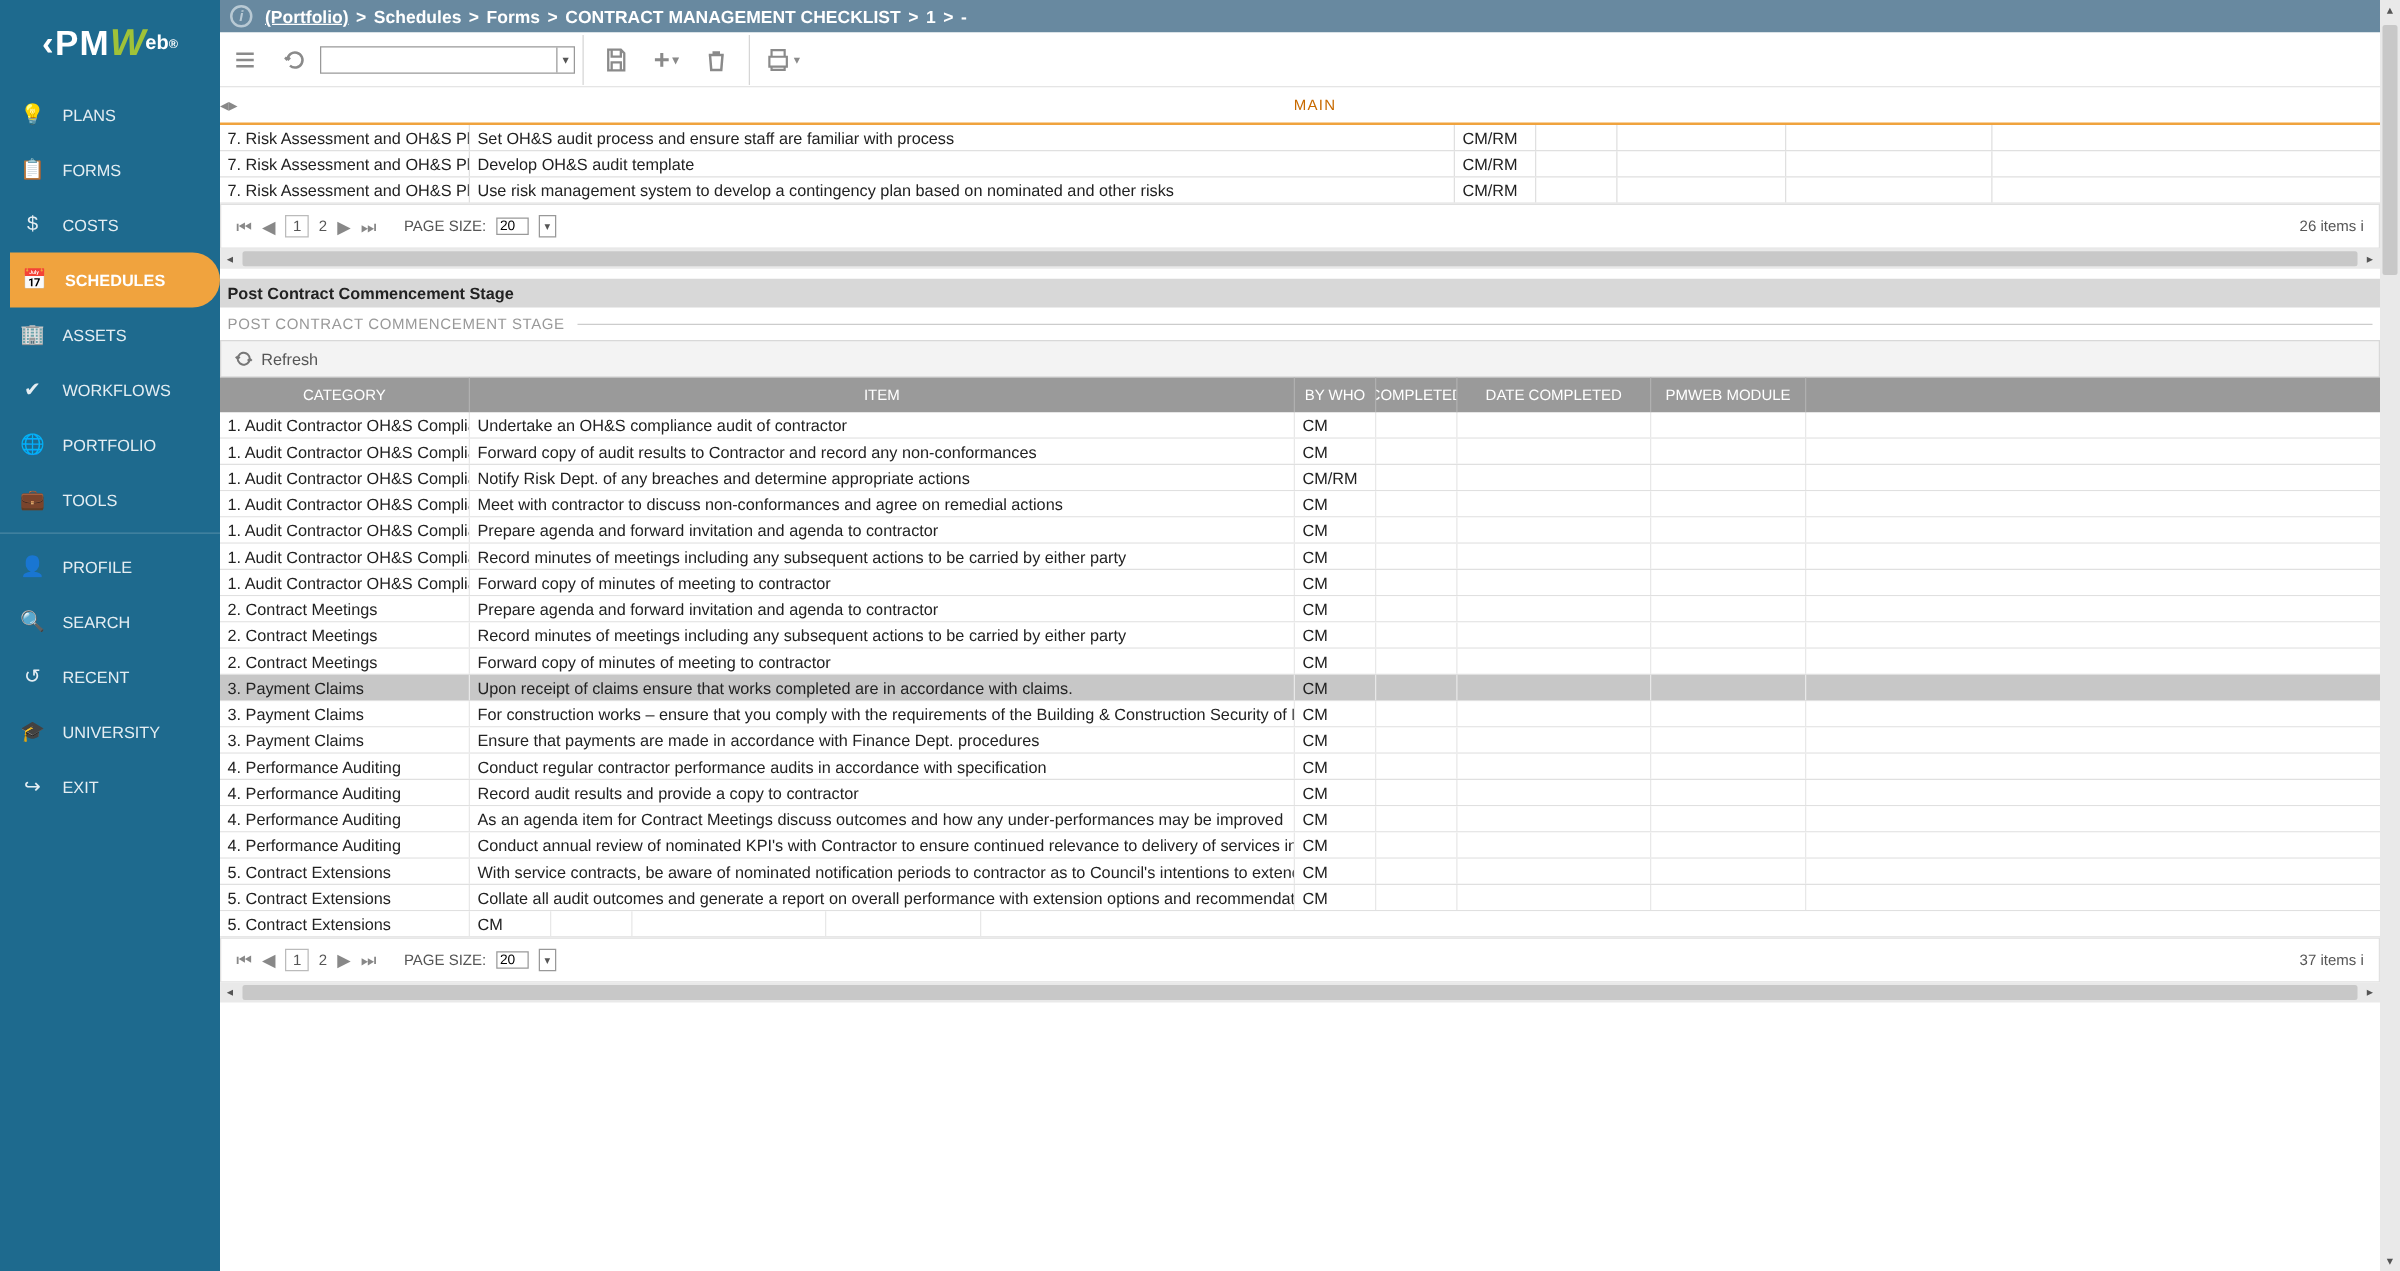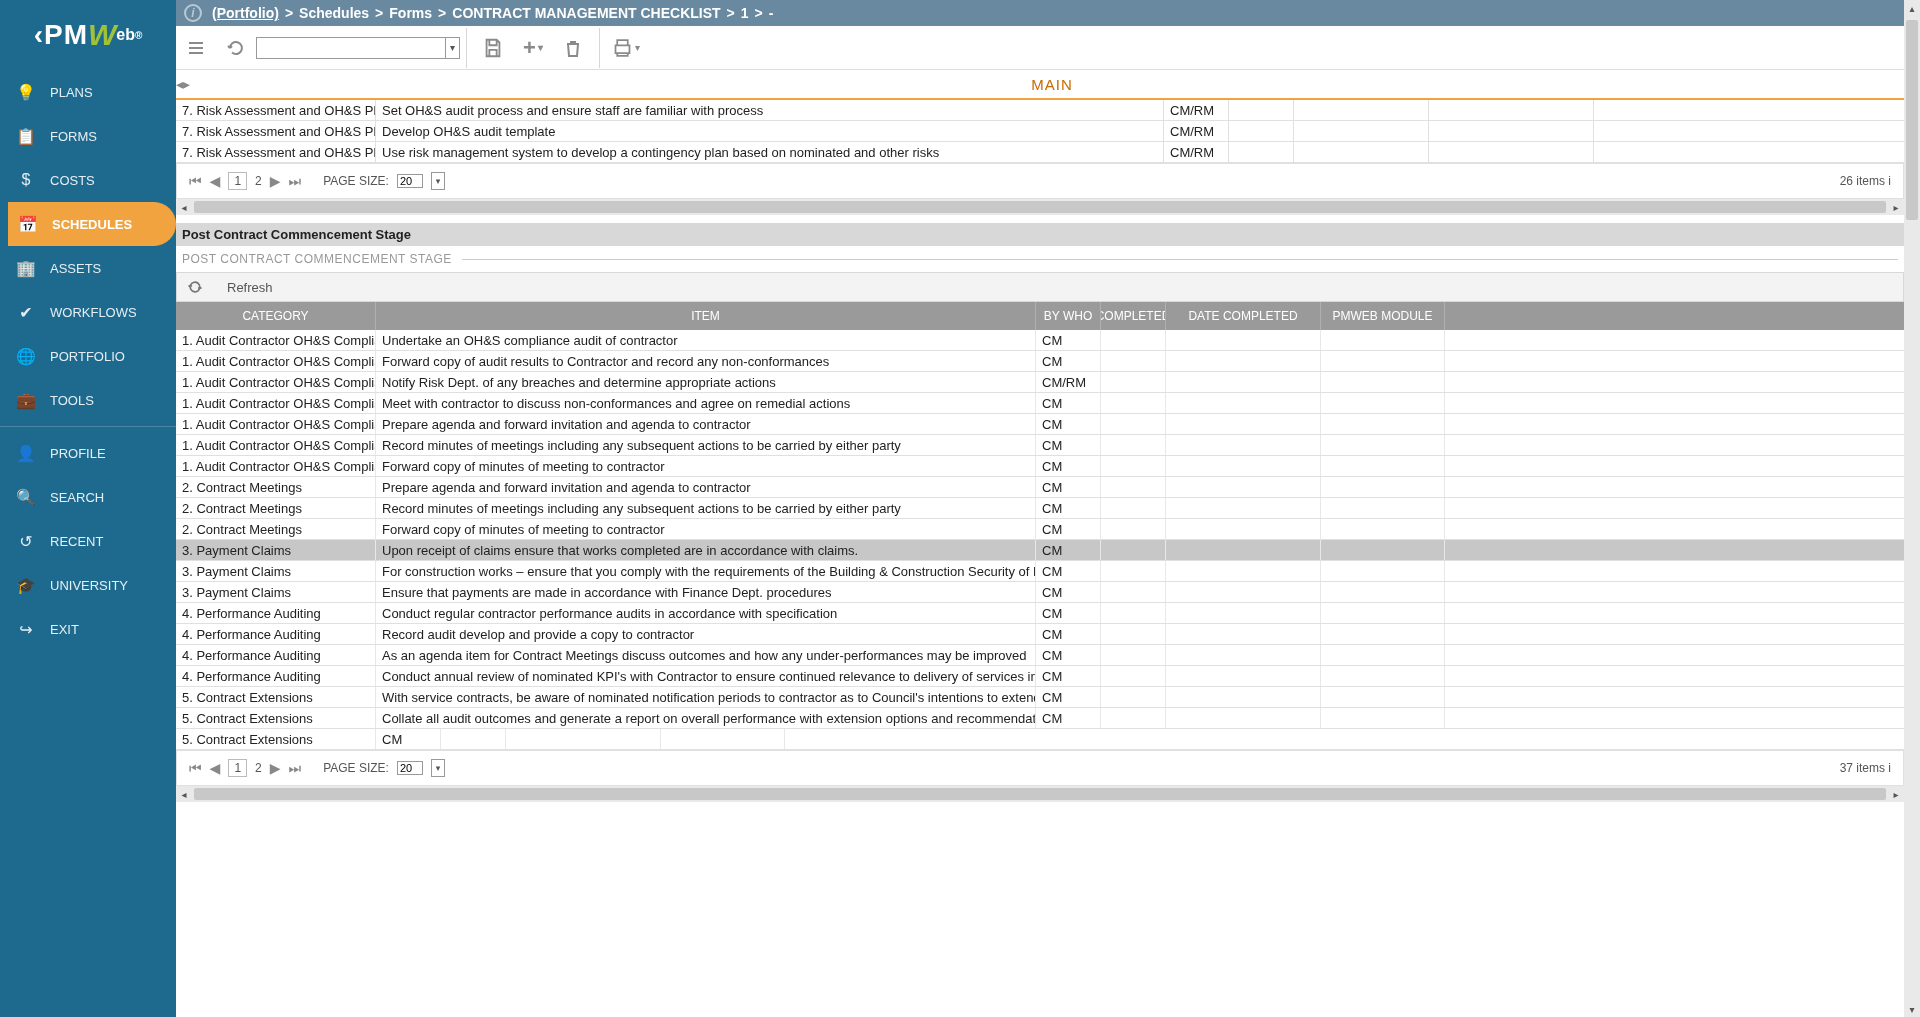--- a/index.html
+++ b/index.html
@@ -9,21 +9,21 @@
 .topbar .crumb-link{text-decoration:underline;color:#fff;cursor:pointer;}
 .topbar .sep{margin:0 6px;}
 .toolbar{position:absolute;left:176px;right:0;top:26px;height:44px;background:#fff;display:flex;align-items:center;border-bottom:1px solid #ddd;}
 .toolbar .tbbtn{width:28px;height:28px;display:flex;align-items:center;justify-content:center;color:#8a8a8a;margin:0 6px;cursor:pointer;}
 .toolbar .tbsep{width:1px;height:40px;background:#d6d6d6;margin:0 6px;}
 .toolbar .combo{height:22px;width:204px;border:1px solid #999;display:flex;align-items:center;position:relative;}
 .toolbar .combo .caret{width:14px;border-left:1px solid #999;height:100%;display:flex;align-items:center;justify-content:center;font-size:10px;color:#555;}
 .tabstrip{position:absolute;left:176px;right:16px;top:70px;height:30px;background:#fff;border-bottom:2px solid #f0a33e;display:flex;align-items:center;}
 .tabstrip .tab-arrows{width:24px;display:flex;gap:0;}
 .tabstrip .ta{font-size:14px;color:#888;cursor:pointer;}
-.tabstrip .tabname{flex:1;text-align:center;color:#c86a00;font-size:15px;letter-spacing:1px;}
+.tabstrip .tabname{flex:1;text-align:center;color:#c86a00;font-size:12px;letter-spacing:1px;}
 .content{position:absolute;left:176px;right:16px;top:100px;bottom:0;overflow:hidden;}
 .grid-partial .tr{display:flex;border-bottom:1px solid #e0e0e0;font-size:13px;color:#222;height:21px;align-items:center;}
 .grid-partial .tr>div{padding:0 6px;overflow:hidden;white-space:nowrap;border-right:1px solid #e0e0e0;height:100%;display:flex;align-items:center;}
 .grid-partial .c1{width:200px;}
 .grid-partial .c2{width:788px;}
 .grid-partial .c3{width:65px;}
 .grid-partial .c4{width:65px;}
 .grid-partial .c5{width:135px;}
 .grid-partial .c6{width:165px;}
 .pager{height:36px;border:1px solid #e0e0e0;background:#fff;display:flex;align-items:center;padding:0 12px;font-size:12px;color:#555;gap:8px;}
@@ -33,21 +33,21 @@
 .pager .pcaret{border:1px solid #999;width:14px;height:18px;display:flex;align-items:center;justify-content:center;font-size:9px;}
 .pager .spacer{flex:1;}
 .hscroll{height:16px;background:#e9e9e9;position:relative;display:flex;align-items:center;}
 .hscroll .thumb{position:absolute;left:18px;right:18px;height:12px;background:#c8c8c8;border-radius:2px;top:2px;}
 .hscroll .la,.hscroll .ra{position:absolute;top:0;width:16px;height:16px;display:flex;align-items:center;justify-content:center;font-size:10px;color:#555;}
 .hscroll .la{left:0;}
 .hscroll .ra{right:0;}
 .section-hdr{margin-top:8px;background:#d8d8d8;font-weight:bold;font-size:13px;padding:4px 6px;color:#222;}
 .section-sub{font-size:12px;color:#999;letter-spacing:.5px;padding:6px 6px;display:flex;align-items:center;}
 .section-sub .line{flex:1;height:1px;background:#ccc;margin-left:10px;}
-.grid-toolbar{border:1px solid #d8d8d8;background:#f3f3f3;padding:6px 10px;font-size:13px;color:#555;display:flex;align-items:center;gap:24px;}
+.grid-toolbar{border:1px solid #d8d8d8;background:#f3f3f3;padding:6px 10px;font-size:13px;color:#555;display:flex;align-items:center;gap:6px;}
 .grid2 .hdr{display:flex;background:#9a9a9a;color:#fff;font-size:12px;height:28px;align-items:center;}
 .grid2 .hdr>div{padding:0 6px;border-right:1px solid #b0b0b0;height:100%;display:flex;align-items:center;justify-content:center;text-align:center;overflow:hidden;}
 .grid2 .tr{display:flex;border-bottom:1px solid #e0e0e0;font-size:13px;color:#222;height:21px;align-items:center;background:#fff;}
 .grid2 .tr>div{padding:0 6px;overflow:hidden;white-space:nowrap;border-right:1px solid #e8e8e8;height:100%;display:flex;align-items:center;}
 .grid2 .tr.sel{background:#c7c7c7;}
 .grid2 .gc1{width:200px;}
 .grid2 .gc2{width:660px;}
 .grid2 .gc3{width:65px;}
 .grid2 .gc4{width:65px;}
 .grid2 .gc5{width:155px;justify-content:center;}
@@ -367,21 +367,21 @@
         <div class="tr">
           <div class="gc1">4. Performance Auditing</div>
           <div class="gc2">Conduct regular contractor performance audits in accordance with specification</div>
           <div class="gc3">CM</div>
           <div class="gc4"></div>
           <div class="gc5"></div>
           <div class="gc6"></div>
         </div>
         <div class="tr">
           <div class="gc1">4. Performance Auditing</div>
-          <div class="gc2">Record audit develop and provide a copy to contractor</div>
+          <div class="gc2">Record audit results and provide a copy to contractor</div>
           <div class="gc3">CM</div>
           <div class="gc4"></div>
           <div class="gc5"></div>
           <div class="gc6"></div>
         </div>
         <div class="tr">
           <div class="gc1">4. Performance Auditing</div>
           <div class="gc2">As an agenda item for Contract Meetings discuss outcomes and how any under-performances may be improved</div>
           <div class="gc3">CM</div>
           <div class="gc4"></div>

